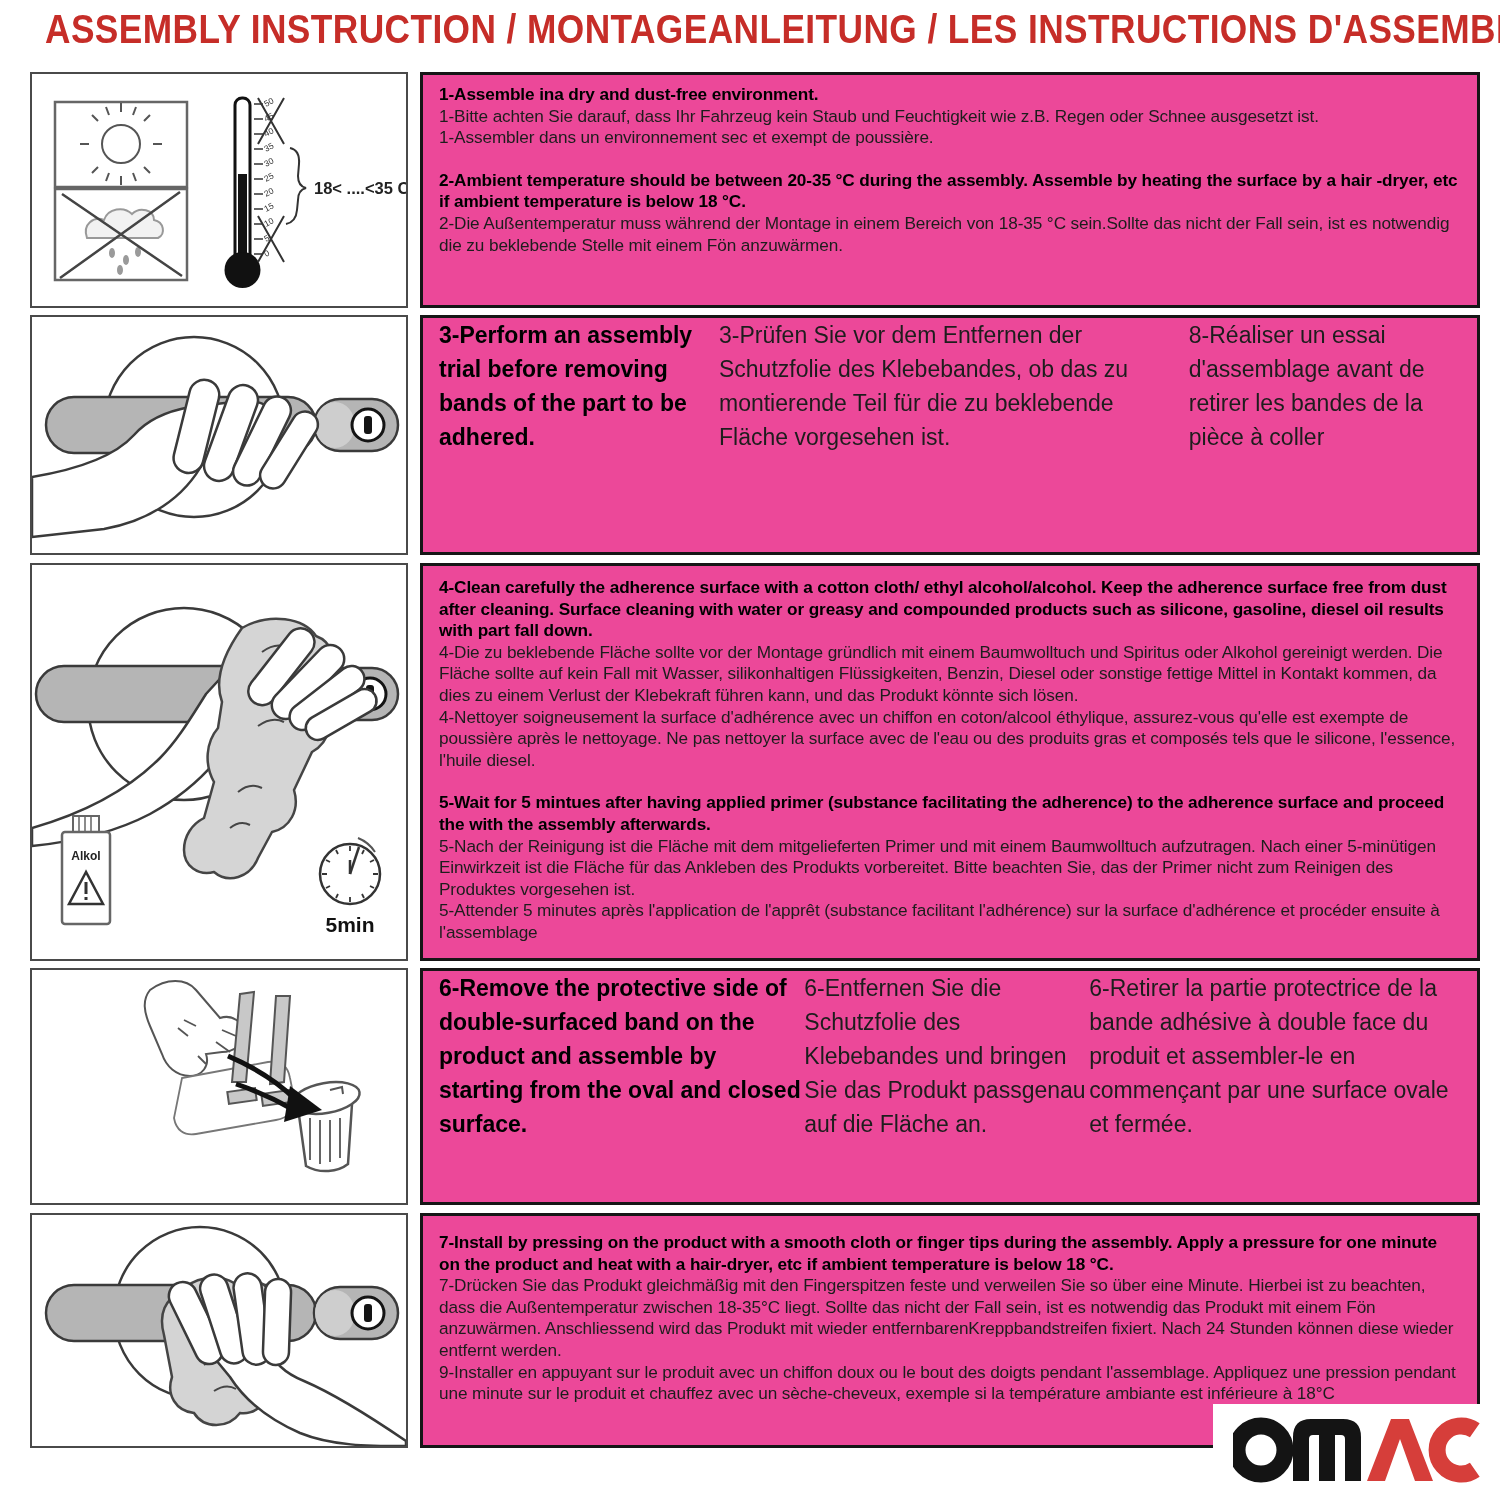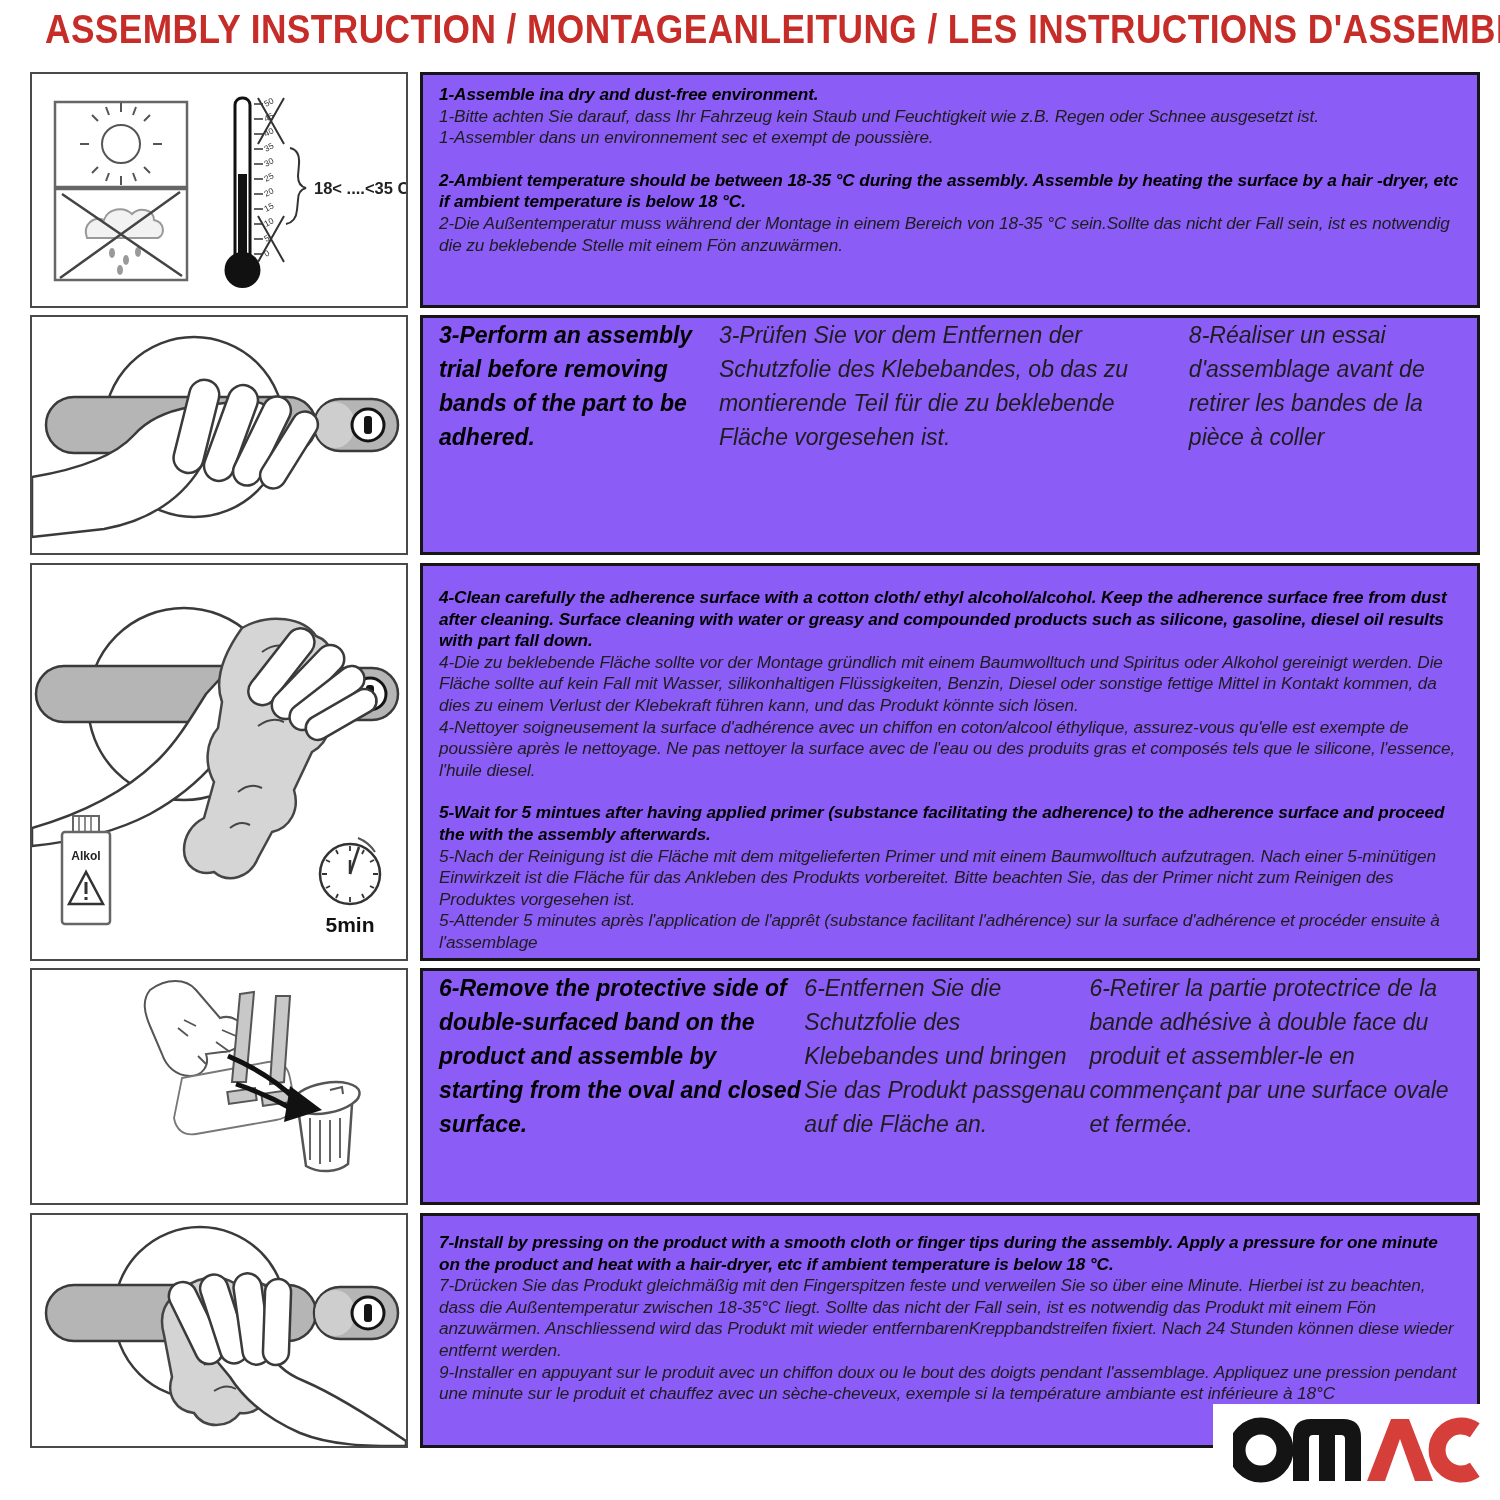--- a/index.html
+++ b/index.html
@@ -6,27 +6,27 @@
   .page{position:relative;width:1500px;height:1500px;background:#fff;
         font-family:"Liberation Sans",sans-serif;overflow:hidden;}
   .title{position:absolute;left:45px;top:6px;font-size:41px;font-weight:bold;
          color:#C62D28;white-space:nowrap;transform:scaleX(0.86);
          transform-origin:left top;letter-spacing:0.5px;}
   .row{position:absolute;left:0;width:1500px;}
   .illus{position:absolute;left:30px;top:0;height:100%;width:378px;
          border:2px solid #4a4a4a;box-sizing:border-box;background:#fff;}
   .illus svg{display:block;width:100%;height:100%;}
   .tbox{position:absolute;left:420px;top:0;height:100%;width:1060px;
-        border:3px solid #161616;box-sizing:border-box;background:#8b5cf6;font-style:italic;}
+        border:3px solid #161616;box-sizing:border-box;background:#ec4899;}
   .tbox p{margin:0;color:#1d1d1d;}
   .tbox p.b{font-weight:bold;color:#000;}
   .small p{font-size:17.2px;line-height:21.6px;letter-spacing:-0.1px;}
   .big p{font-size:23px;line-height:34px;max-width:985px;}
   .pad1{padding:9px 16px;}
-  .pad3{padding:21px 16px;}
+  .pad3{padding:11px 16px;}
   .pad5{padding:16px 16px 0 16px;}
   .vcenter{display:flex;justify-content:center;padding:0 16px;}
   .mt{margin-top:21px !important;}
   .logo{position:absolute;left:1213px;top:1404px;width:272px;height:92px;
         background:#fff;display:flex;align-items:center;justify-content:flex-end;z-index:5;}
   .tnum{font-size:8.5px;fill:#333;}
 </style>
 </head>
 <body>
 
@@ -73,21 +73,21 @@
           <path d="M226,142 L252,188 M252,142 L226,188" stroke="#333" stroke-width="2"></path>
           <path d="M258,74 Q268,76 267,90 L266,102 Q266,112 274,114 Q266,116 266,126 L265,136 Q264,148 254,150" fill="none" stroke="#333" stroke-width="2"></path>
           <text x="282" y="120" font-size="16.5" font-weight="bold" fill="#222">18&lt; ....&lt;35 C</text>
         </g>
       </svg>
     </div>
     <div class="tbox small pad1">
       <p class="b">1-Assemble ina dry and dust-free environment.</p>
       <p>1-Bitte achten Sie darauf, dass Ihr Fahrzeug kein Staub und Feuchtigkeit wie z.B. Regen oder Schnee ausgesetzt ist.</p>
       <p>1-Assembler dans un environnement sec et exempt de poussière.</p>
-      <p class="b mt">2-Ambient temperature should be between 18-35 °C  during the assembly. Assemble by heating the surface by a hair -dryer, etc if ambient temperature is below 18 °C.</p>
+      <p class="b mt">2-Ambient temperature should be between 20-35 °C  during the assembly. Assemble by heating the surface by a hair -dryer, etc if ambient temperature is below 18 °C.</p>
       <p>2-Die Außentemperatur muss während der Montage in einem Bereich von 18-35 °C  sein.Sollte das nicht der Fall sein, ist es notwendig die zu beklebende Stelle mit einem Fön anzuwärmen.</p>
     </div>
   </div>
 
   <div class="row" style="top:315px;height:240px;">
     <div class="illus">
       <svg viewBox="0 0 374 232">
         <circle cx="162" cy="108" r="90" fill="#fff" stroke="#3a3a3a" stroke-width="2.5"></circle>
         <rect x="14" y="78" width="270" height="56" rx="28" fill="#b5b5b5" stroke="#3a3a3a" stroke-width="2.5"></rect>
         <g>

